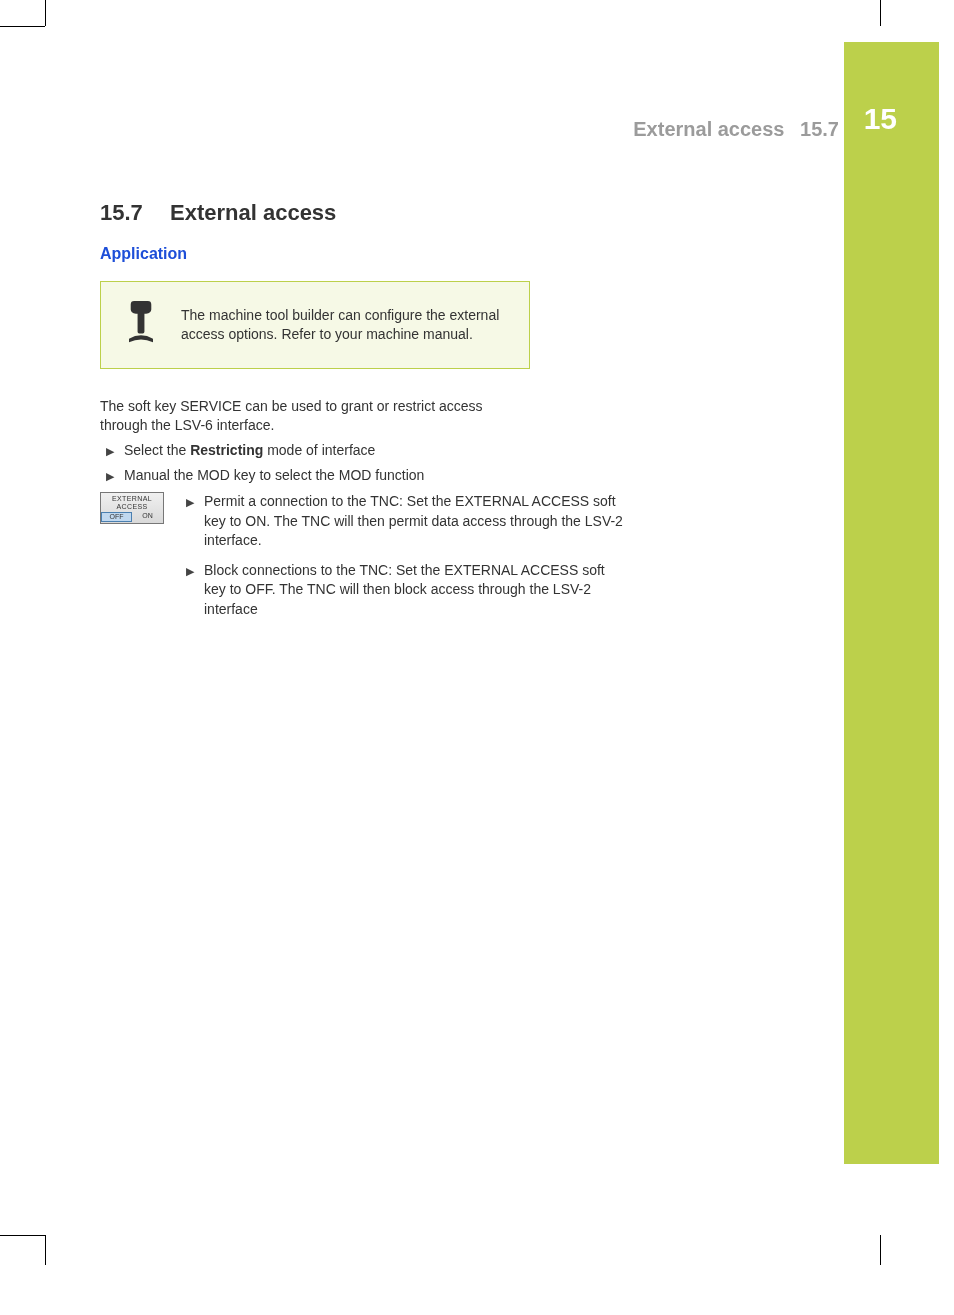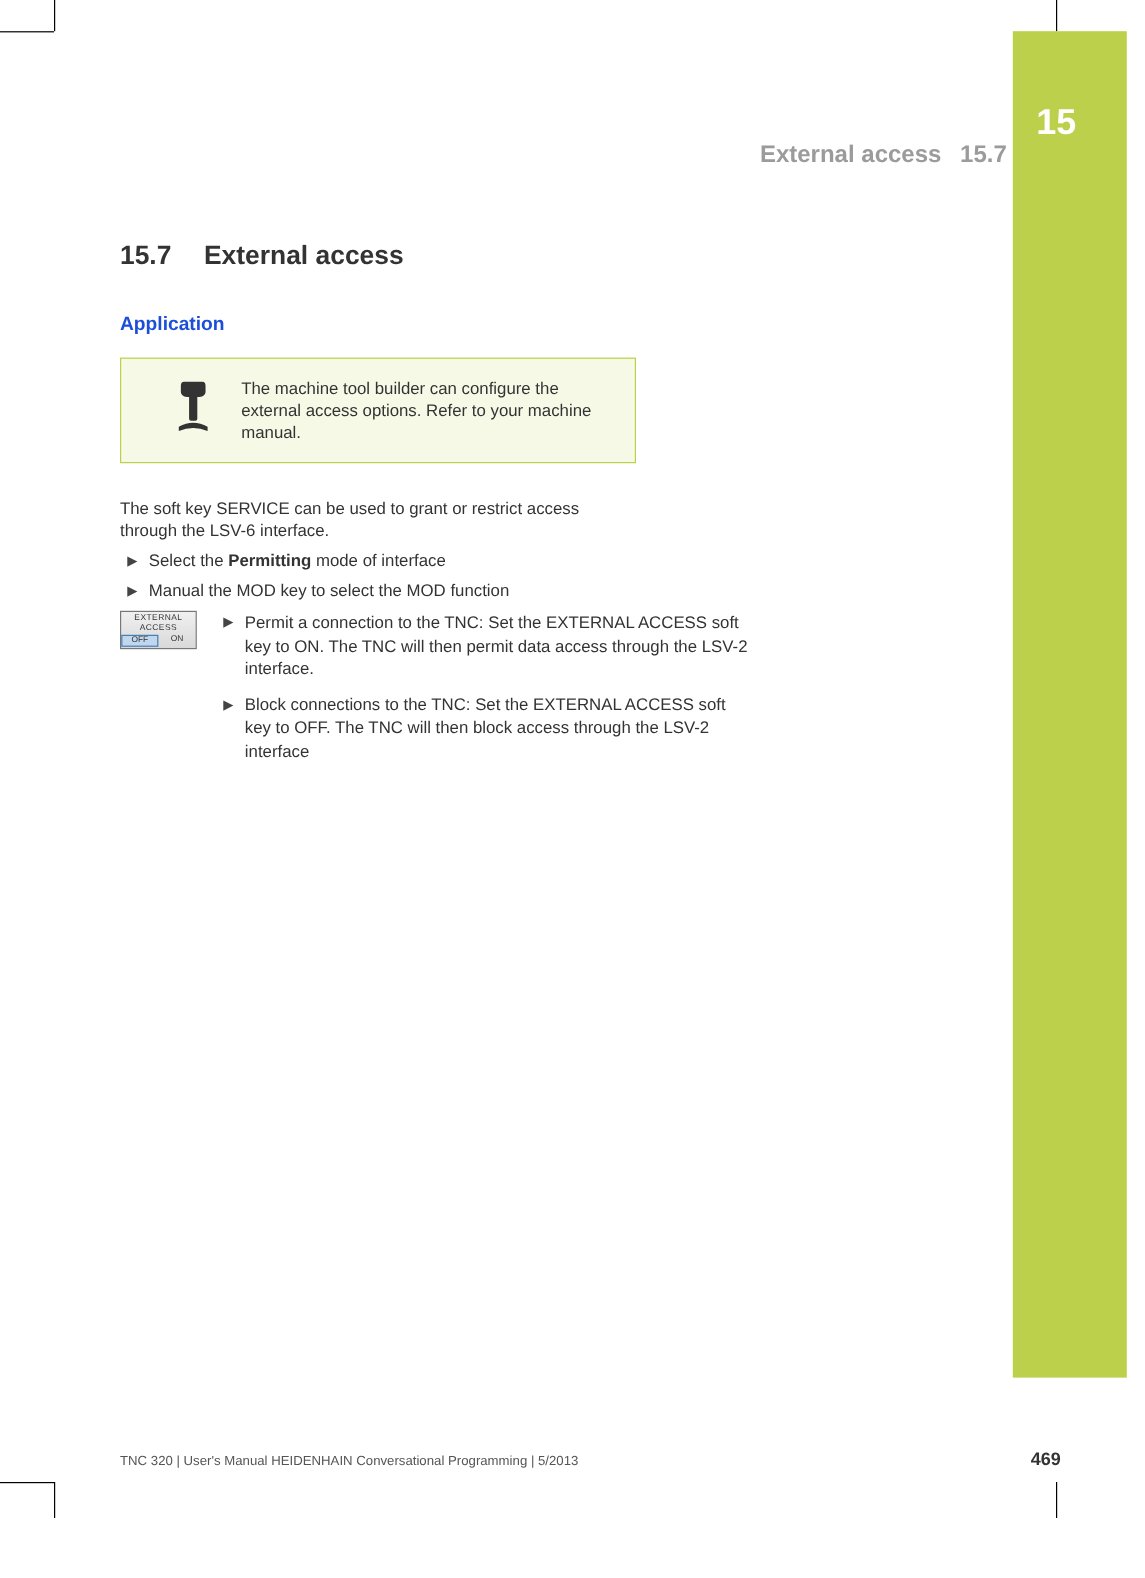--- a/index.html
+++ b/index.html
@@ -60,21 +60,21 @@
   .crop-br {
     position: absolute;
     top: 1235px;
     left: 880px;
     width: 1px;
     height: 30px;
     border-left: 1px solid #000;
   }
   .green-tab {
     position: absolute;
-    top: 26px;
+    top: 42px;
     right: 15px;
     width: 95px;
     height: 1122px;
     background: #bcd04b;
   }
   .chapter-num {
     position: absolute;
     top: 60px;
     right: 42px;
     color: #fff;
@@ -96,41 +96,40 @@
   .content {
     position: absolute;
     top: 200px;
     left: 100px;
     width: 700px;
   }
   .section-heading {
     font-size: 22px;
     font-weight: bold;
     color: #333;
-    margin-bottom: 36px;
+    margin-bottom: 19px;
   }
   .section-heading .snum {
     display: inline-block;
     width: 70px;
   }
   .subheading {
     font-size: 16px;
     font-weight: bold;
     color: #1d4ed8;
     margin-bottom: 18px;
   }
   .notebox {
     border: 1px solid #bcd04b;
     background: #f6f9e6;
     width: 430px;
     min-height: 88px;
     margin-bottom: 28px;
     display: flex;
     align-items: center;
-    padding-left: 20px;
   }
   .notebox .iconcell {
     width: 80px;
     display: flex;
     justify-content: center;
     align-items: center;
   }
   .notebox .textcell {
     flex: 1;
     font-size: 14px;
@@ -253,21 +252,21 @@
         </svg>
       </div>
       <div class="textcell">The machine tool builder can configure the external access options. Refer to your machine manual.</div>
     </div>
 
     <div class="para">The soft key SERVICE can be used to grant or restrict access through the LSV-6 interface.</div>
 
     <div class="bullet">
       <span class="mark">▶</span>
       <span>
-        <span>Select the </span><span class="bold">Permitting</span><span> mode of interface</span>
+        <span>Select the </span><span class="bold">Restricting</span><span> mode of interface</span>
       </span>
     </div>
 
     <div class="bullet">
       <span class="mark">▶</span>
       <span>Manual the MOD key to select the MOD function</span>
     </div>
 
     <div class="softkey-block">
       <div class="softkey">
@@ -285,18 +284,14 @@
         </div>
         <div class="bullet" style="margin-top:10px">
           <span class="mark">▶</span>
           <span>Block connections to the TNC: Set the EXTERNAL ACCESS soft key to OFF. The TNC will then block access through the LSV-2 interface</span>
         </div>
       </div>
     </div>
 
   </div>
 
-  <div class="footer">
-    <span>TNC 320 | User's Manual HEIDENHAIN Conversational Programming | 5/2013</span>
-    <span class="pgnum">469</span>
-  </div>
 
 </div>
 
 </body></html>

